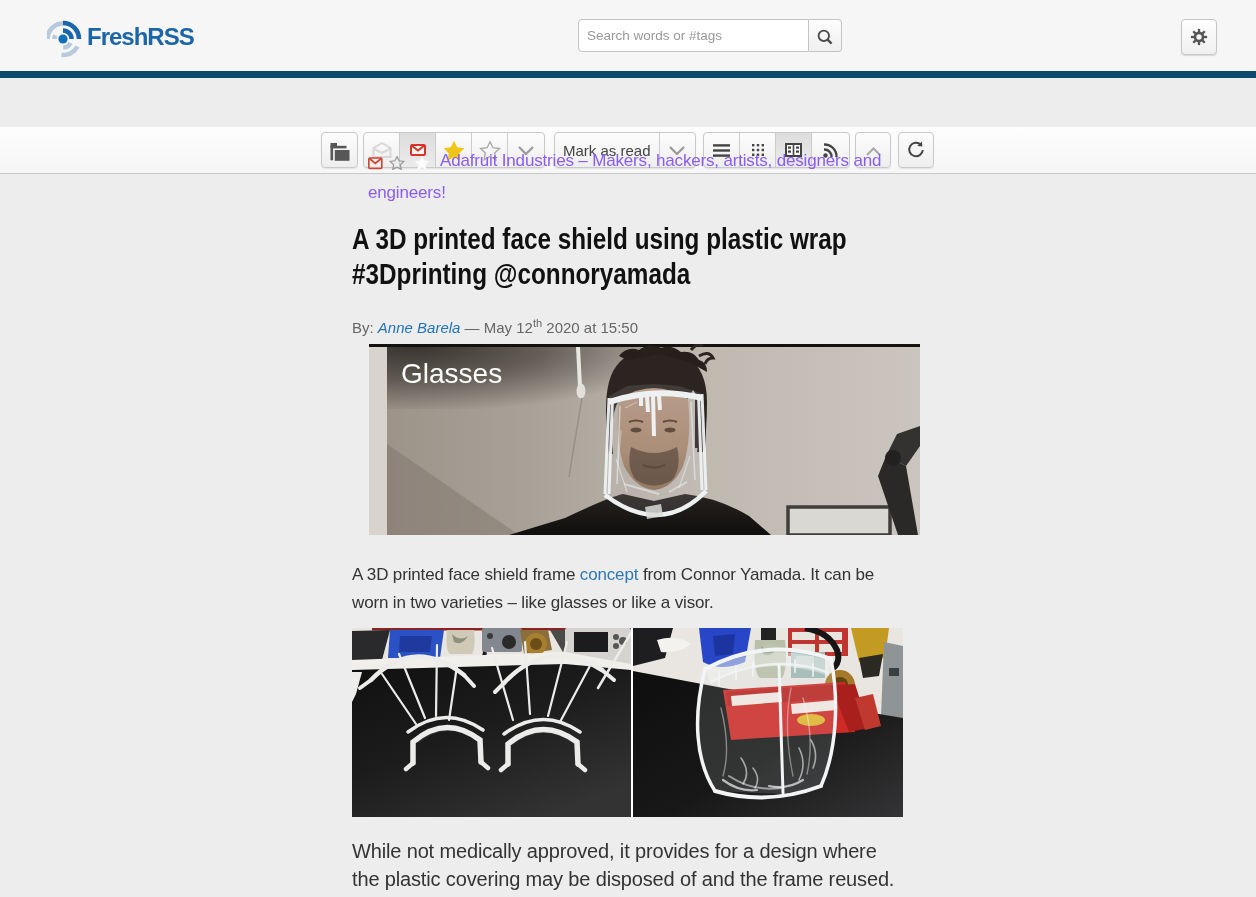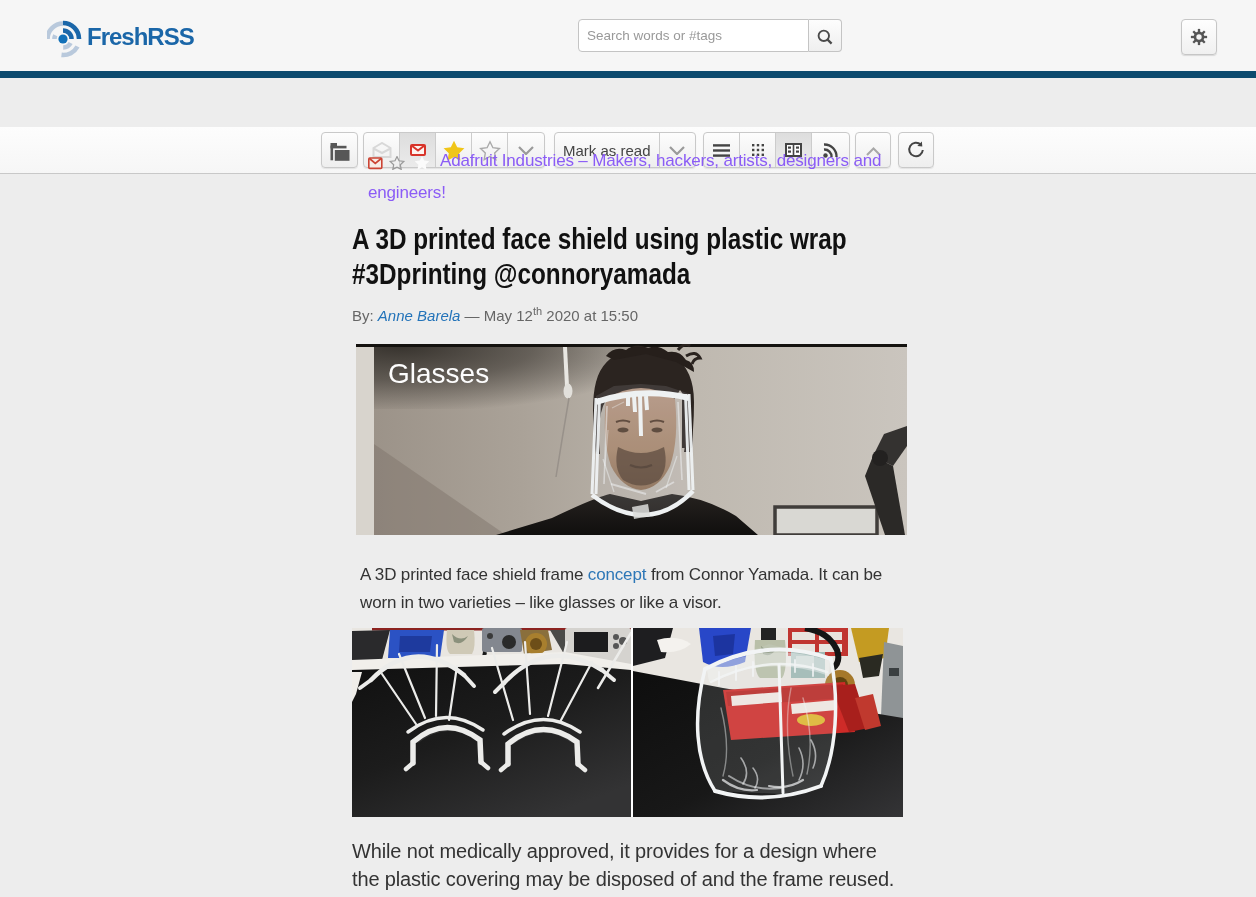--- a/index.html
+++ b/index.html
@@ -15,25 +15,25 @@
 .btn { position:absolute; top:5px; height:36px; background:linear-gradient(#fdfdfd,#eeeeee); border:1px solid #c9c9c9; border-radius:4px; box-shadow:0 1px 1px rgba(0,0,0,0.08); }
 .grp { position:absolute; top:5px; height:36px; background:linear-gradient(#fdfdfd,#eeeeee); border:1px solid #c9c9c9; border-radius:4px; box-shadow:0 1px 1px rgba(0,0,0,0.08); display:flex; }
 .cell { width:36px; height:34px; border-right:1px solid #cccccc; display:flex; align-items:center; justify-content:center; }
 .cell:last-child { border-right:none; }
 .cell.active { background:linear-gradient(#dddddd,#ebebeb); }
 svg { display:block; }
 #content { position:absolute; left:352px; top:127px; width:552px; }
 #feedline { position:absolute; left:16px; top:20px; width:552px; font-size:17px; letter-spacing:-0.17px; line-height:28px; color:#8b5cf6; }
 #feedline .icons { vertical-align:-4px; margin-right:8px; }
 #title { position:absolute; left:0; top:94px; width:700px; font-size:30px; font-weight:bold; color:#111; line-height:35px; transform:scaleX(0.81); transform-origin:0 0; }
-#byline { position:absolute; left:0; top:178px; font-size:15px; color:#666; }
+#byline { position:absolute; left:0; top:190px; font-size:15px; color:#666; }
 #byline a { color:#2373b9; font-style:italic; text-decoration:none; }
 #byline sup { font-size:11px; }
-#photo1 { position:absolute; left:4px; top:217px; }
-#para1 { position:absolute; left:8px; top:434px; width:552px; font-size:17px; letter-spacing:-0.15px; line-height:27.5px; color:#333; }
+#photo1 { position:absolute; left:17px; top:217px; }
+#para1 { position:absolute; left:0; top:434px; width:552px; font-size:17px; letter-spacing:-0.15px; line-height:27.5px; color:#333; }
 #para1 a, #para2 a { color:#2d77b7; text-decoration:none; }
 #photo2 { position:absolute; left:0; top:501px; width:551px; display:flex; background:#fff; }
 #para2 { position:absolute; left:0; top:711px; width:552px; font-size:20px; letter-spacing:-0.15px; line-height:27.5px; color:#333; }
 </style>
 </head>
 <body>
 <div id="header">
   <svg id="logo" width="36" height="52" viewBox="0 0 36 52">
     <g fill="none">
       <path d="M 16 10 A 16 16 0 0 1 32 26" stroke="#1b67a9" stroke-width="4.6"></path>

